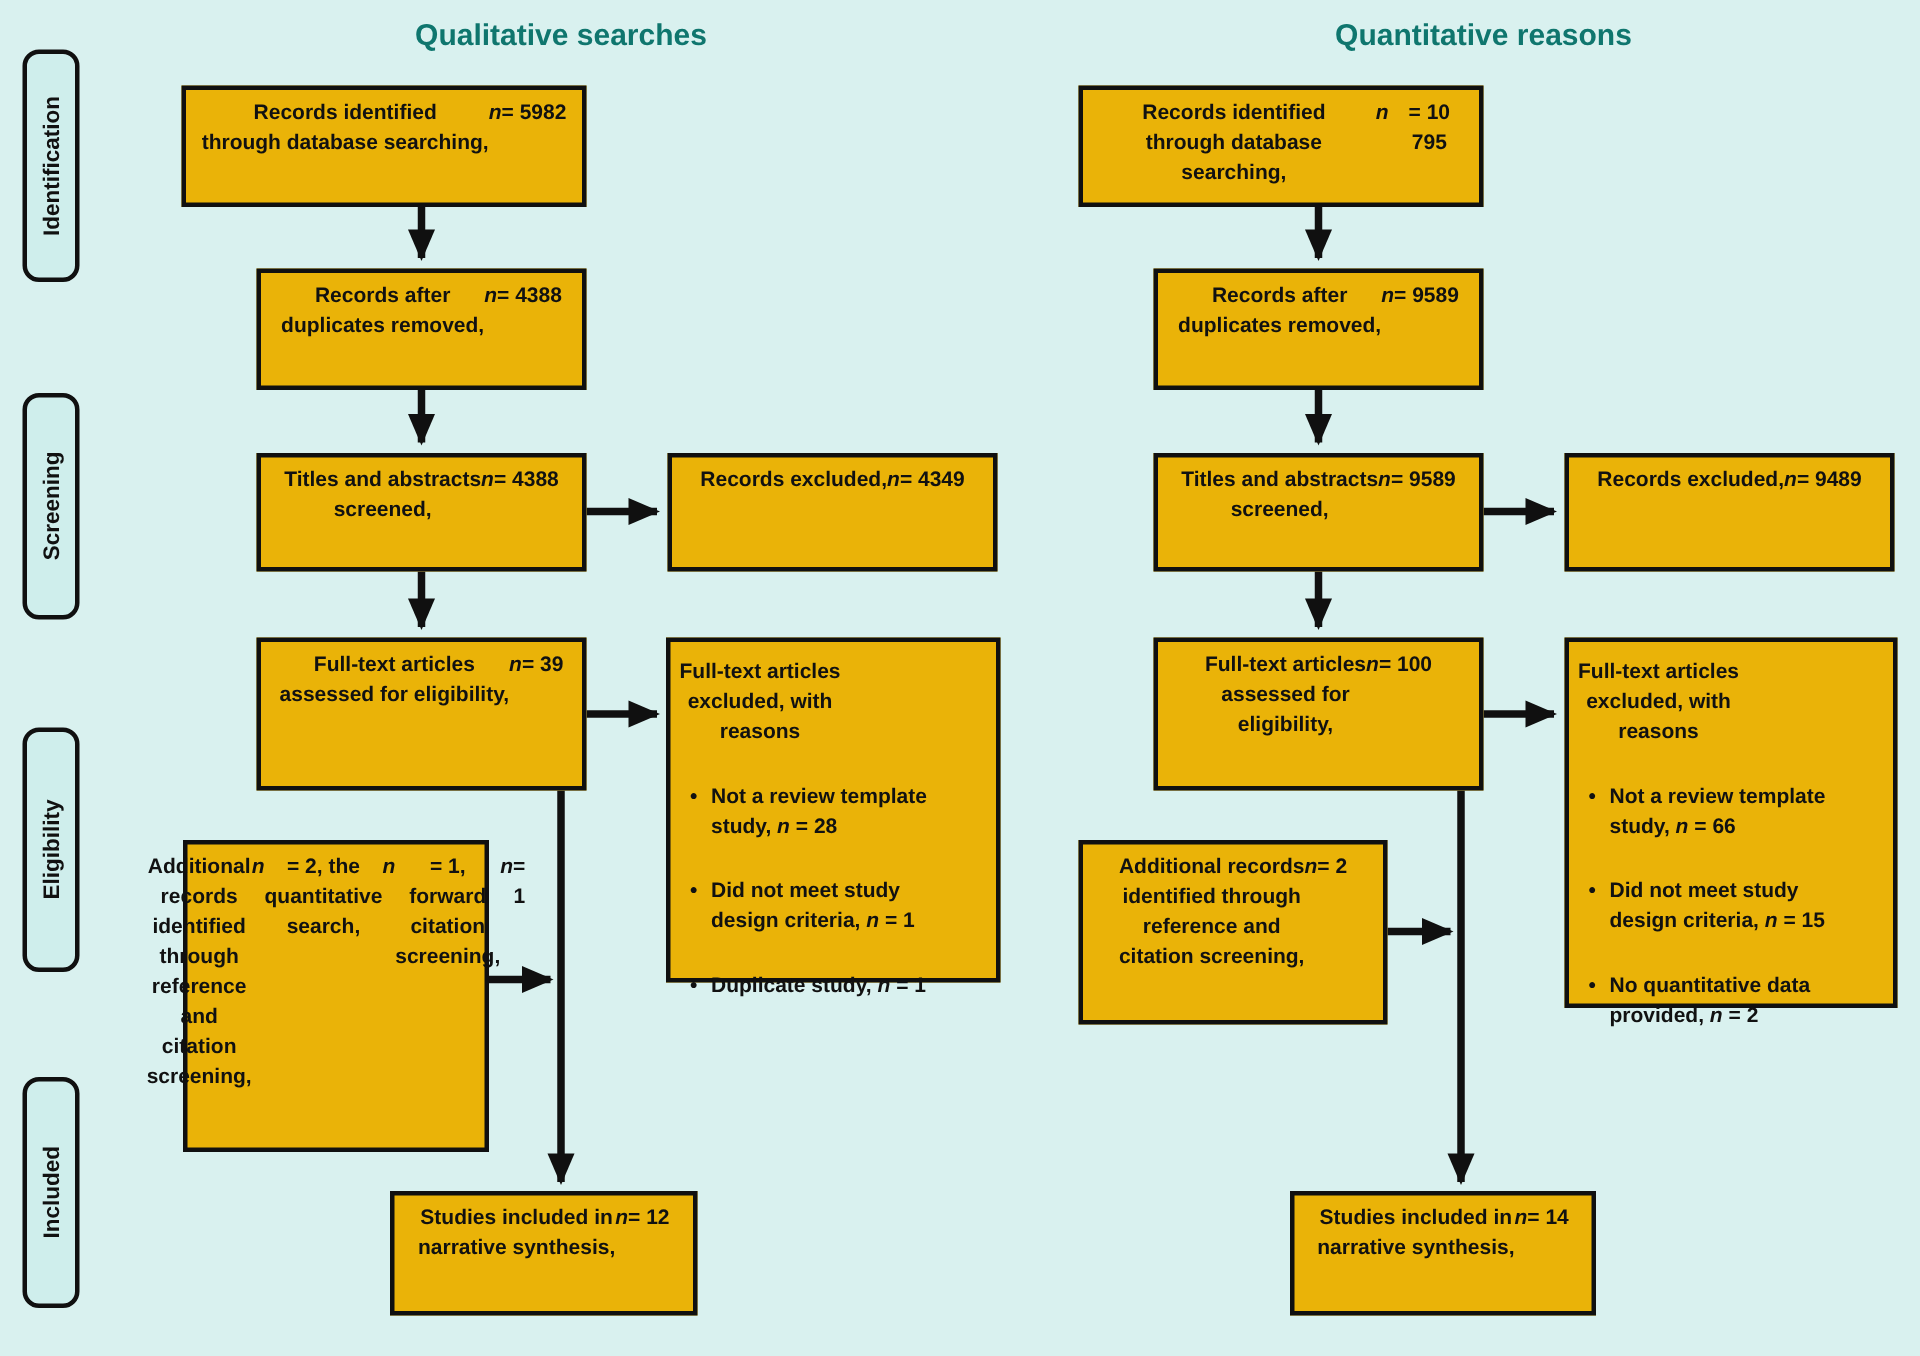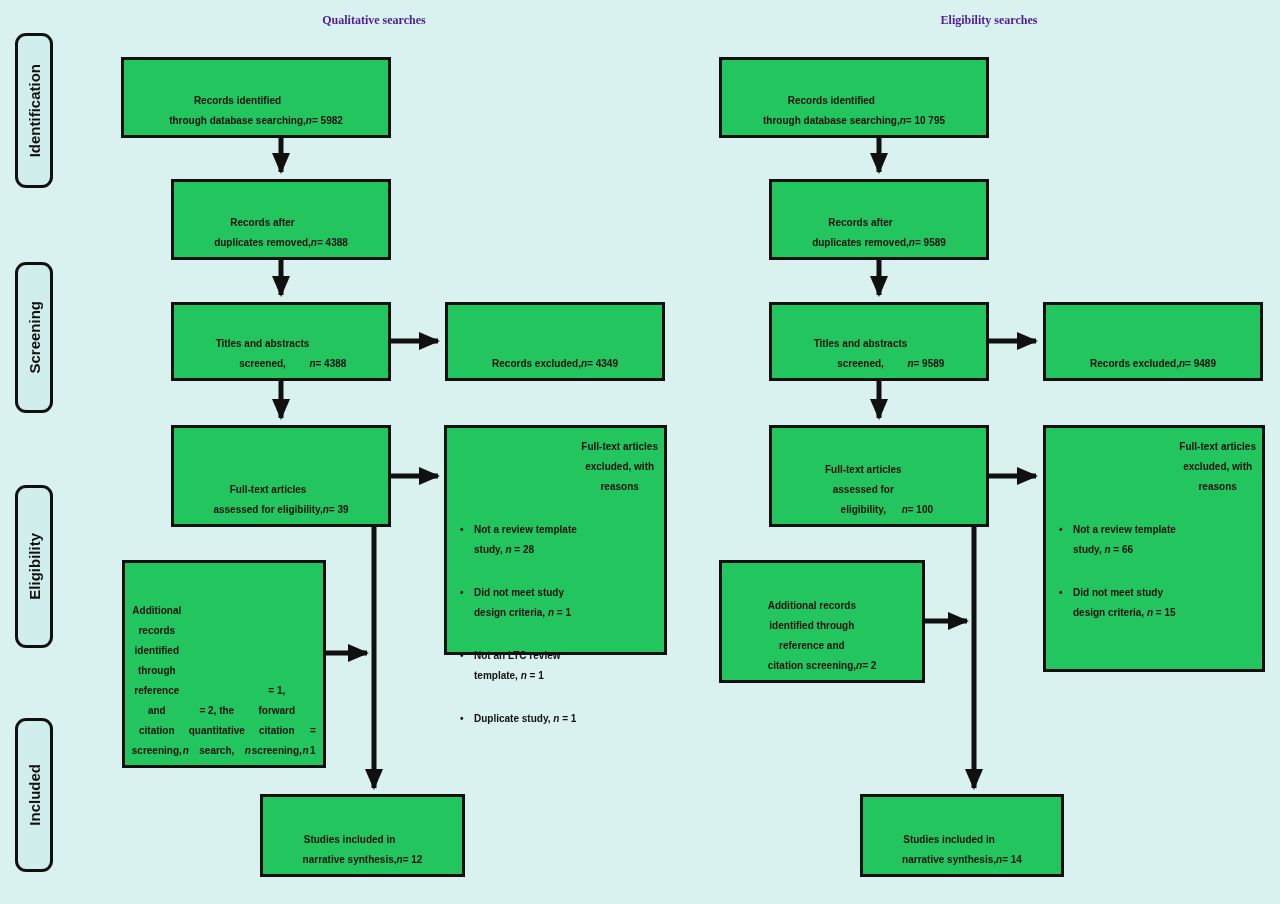--- a/index.html
+++ b/index.html
@@ -17,36 +17,35 @@
   }
   .connectors {
     position: absolute;
     left: 0; top: 0;
     width: 1280px; height: 904px;
     pointer-events: none;
   }
   .col-title {
     position: absolute;
     transform: translateX(-50%);
-    font-size: 12px;
+    font-size: 20px;
     font-weight: 700;
     white-space: nowrap;
-    color: #4c1d95;
-    font-family: Liberation Serif, serif;
+    color: #0f766e;
   }
   .box {
     position: absolute;
     box-sizing: border-box;
-    background: #22c55e;
+    background: #eab308;
     border: 3px solid #101010;
     display: flex;
-    align-items: flex-end;
+    align-items: flex-start;
     justify-content: center;
     text-align: center;
-    font-size: 10px;
+    font-size: 14px;
     line-height: 20px;
     font-weight: 700;
     color: #111;
     padding: 4px 6px;
   }
   .box.top-align {
     flex-direction: column;
     justify-content: flex-start;
     padding-top: 9px;
   }
@@ -127,51 +126,51 @@
     <span>Screening</span>
   </div>
   <div class="stage" style="top:485px;height:163px;">
     <span>Eligibility</span>
   </div>
   <div class="stage" style="top:718px;height:154px;">
     <span>Included</span>
   </div>
 
   <div class="col-title" style="left:374px;top:13px;">Qualitative searches</div>
-  <div class="col-title" style="left:989px;top:13px;">Eligibility searches</div>
+  <div class="col-title" style="left:989px;top:13px;">Quantitative reasons</div>
 
   <div class="box" style="left:121px;top:57px;width:270px;height:81px;">Records identified<br>through database searching,<br><i>n</i> = 5982</div>
   <div class="box" style="left:171px;top:179px;width:220px;height:81px;">Records after<br>duplicates removed,<br><i>n</i> = 4388</div>
   <div class="box" style="left:171px;top:302px;width:220px;height:79px;">Titles and abstracts<br>screened,<br><i>n</i> = 4388</div>
   <div class="box" style="left:445px;top:302px;width:220px;height:79px;">Records excluded,<br><i>n</i> = 4349</div>
   <div class="box" style="left:171px;top:425px;width:220px;height:102px;">Full-text articles<br>assessed for eligibility,<br><i>n</i> = 39</div>
 
   <div class="box top-align" style="left:444px;top:425px;width:223px;height:230px;">
     <div class="reasons-heading">Full-text articles<br>excluded, with<br>reasons</div>
     <ul class="reasons-list">
       <li>Not a review template<br>study, <i>n</i> = 28</li>
       <li>Did not meet study<br>design criteria, <i>n</i> = 1</li>
-      <li>Not an LTC review<br>template, <i>n</i> = 1</li>
       <li>Duplicate study, <i>n</i> = 1</li>
     </ul>
   </div>
 
   <div class="box" style="left:122px;top:560px;width:204px;height:208px;">Additional records<br>identified through<br>reference and<br>citation screening,<br><i>n</i> = 2, the<br>quantitative search,<br><i>n</i> = 1, forward<br>citation screening,<br><i>n</i> = 1</div>
   <div class="box" style="left:260px;top:794px;width:205px;height:83px;">Studies included in<br>narrative synthesis,<br><i>n</i> = 12</div>
 
   <div class="box" style="left:719px;top:57px;width:270px;height:81px;">Records identified<br>through database searching,<br><i>n</i> = 10 795</div>
   <div class="box" style="left:769px;top:179px;width:220px;height:81px;">Records after<br>duplicates removed,<br><i>n</i> = 9589</div>
   <div class="box" style="left:769px;top:302px;width:220px;height:79px;">Titles and abstracts<br>screened,<br><i>n</i> = 9589</div>
   <div class="box" style="left:1043px;top:302px;width:220px;height:79px;">Records excluded,<br><i>n</i> = 9489</div>
   <div class="box" style="left:769px;top:425px;width:220px;height:102px;">Full-text articles<br>assessed for<br>eligibility,<br><i>n</i> = 100</div>
 
   <div class="box top-align" style="left:1043px;top:425px;width:222px;height:247px;">
     <div class="reasons-heading">Full-text articles<br>excluded, with<br>reasons</div>
     <ul class="reasons-list">
       <li>Not a review template<br>study, <i>n</i> = 66</li>
       <li>Did not meet study<br>design criteria, <i>n</i> = 15</li>
+      <li>No quantitative data<br>provided, <i>n</i> = 2</li>
     </ul>
   </div>
 
   <div class="box" style="left:719px;top:560px;width:206px;height:123px;">Additional records<br>identified through<br>reference and<br>citation screening,<br><i>n</i> = 2</div>
   <div class="box" style="left:860px;top:794px;width:204px;height:83px;">Studies included in<br>narrative synthesis,<br><i>n</i> = 14</div>
 
 </div>
 
 </body></html>

